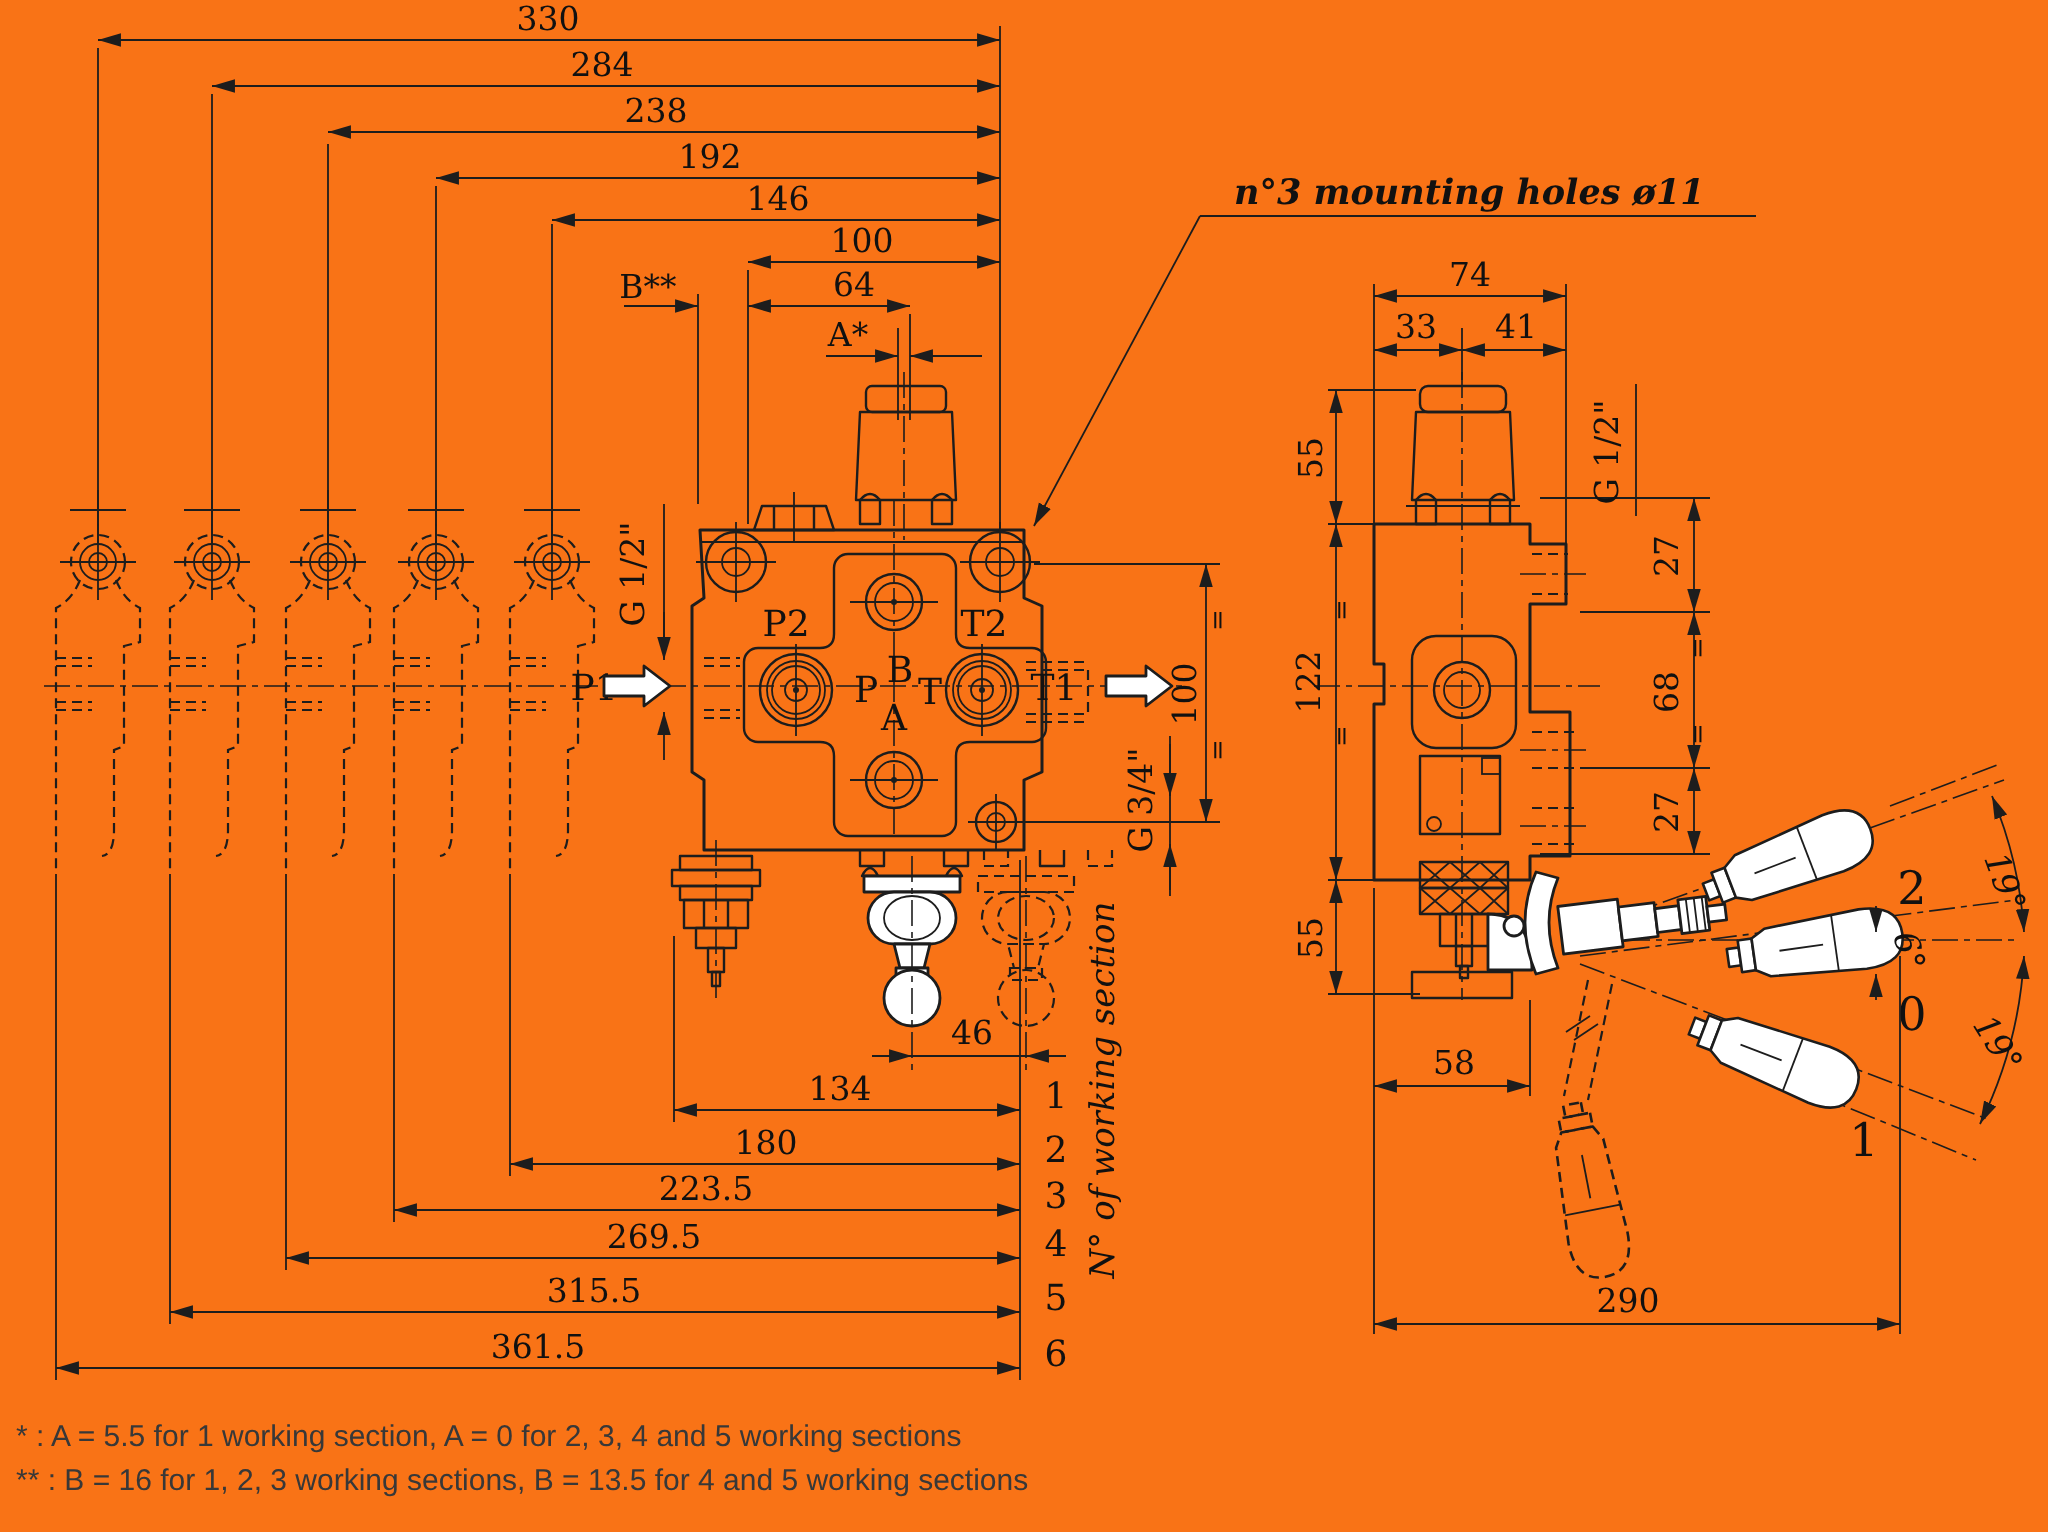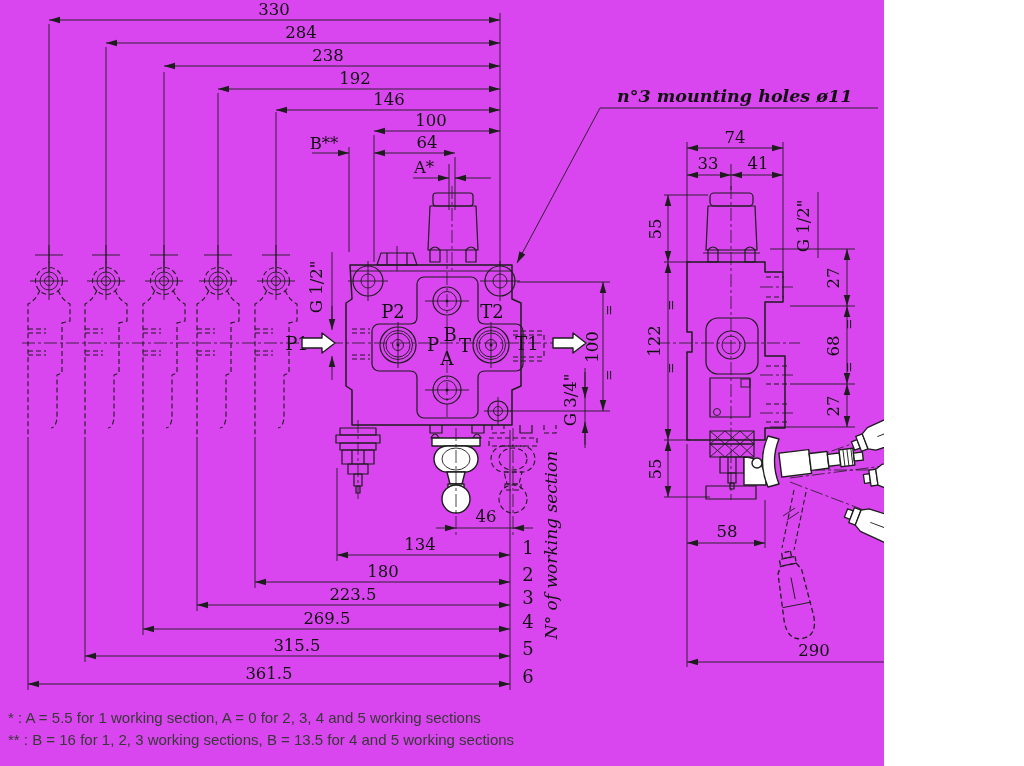--- a/index.html
+++ b/index.html
@@ -1,16 +1,16 @@
 <!DOCTYPE html>
 <html><head>
 <meta charset="utf-8">
 <style>
   html,body{margin:0;padding:0;background:#ffffff;}
-  #stage{position:relative;width:884px;height:766px;background:#d946ef;overflow:hidden;}
+  #stage{position:relative;width:1024px;height:766px;background:#f97316;overflow:hidden;}
   svg{display:block;}
   
   .ol  {fill:none;stroke:#1d1d1d;stroke-width:1.5;stroke-linejoin:round;stroke-linecap:round;}
   .ol2 {fill:none;stroke:#1d1d1d;stroke-width:1.2;stroke-linejoin:round;}
   .olw {fill:#fff;stroke:#1d1d1d;stroke-width:1.4;stroke-linejoin:round;}
   .thin{fill:none;stroke:#1d1d1d;stroke-width:0.9;}
   .cl  {fill:none;stroke:#1d1d1d;stroke-width:0.8;stroke-dasharray:13 3 3 3;}
   .ph  {fill:none;stroke:#1d1d1d;stroke-width:1.1;stroke-dasharray:5 3;}
   .lever-shape{fill:var(--lf,#fff);stroke:#1d1d1d;stroke-width:1.3;stroke-dasharray:var(--ld,none);stroke-linejoin:round;}
   

